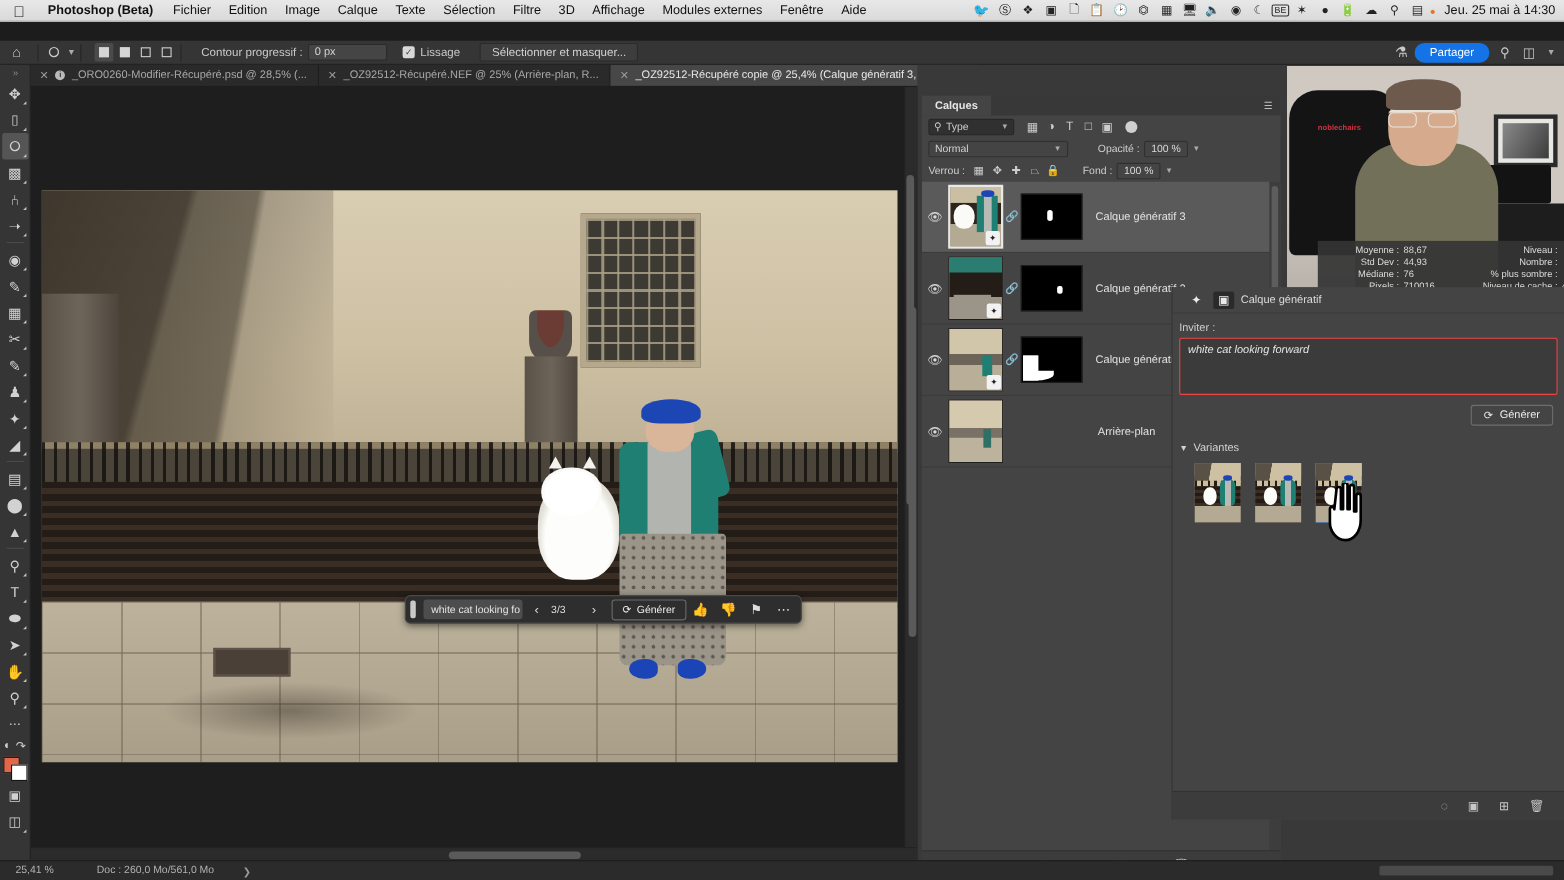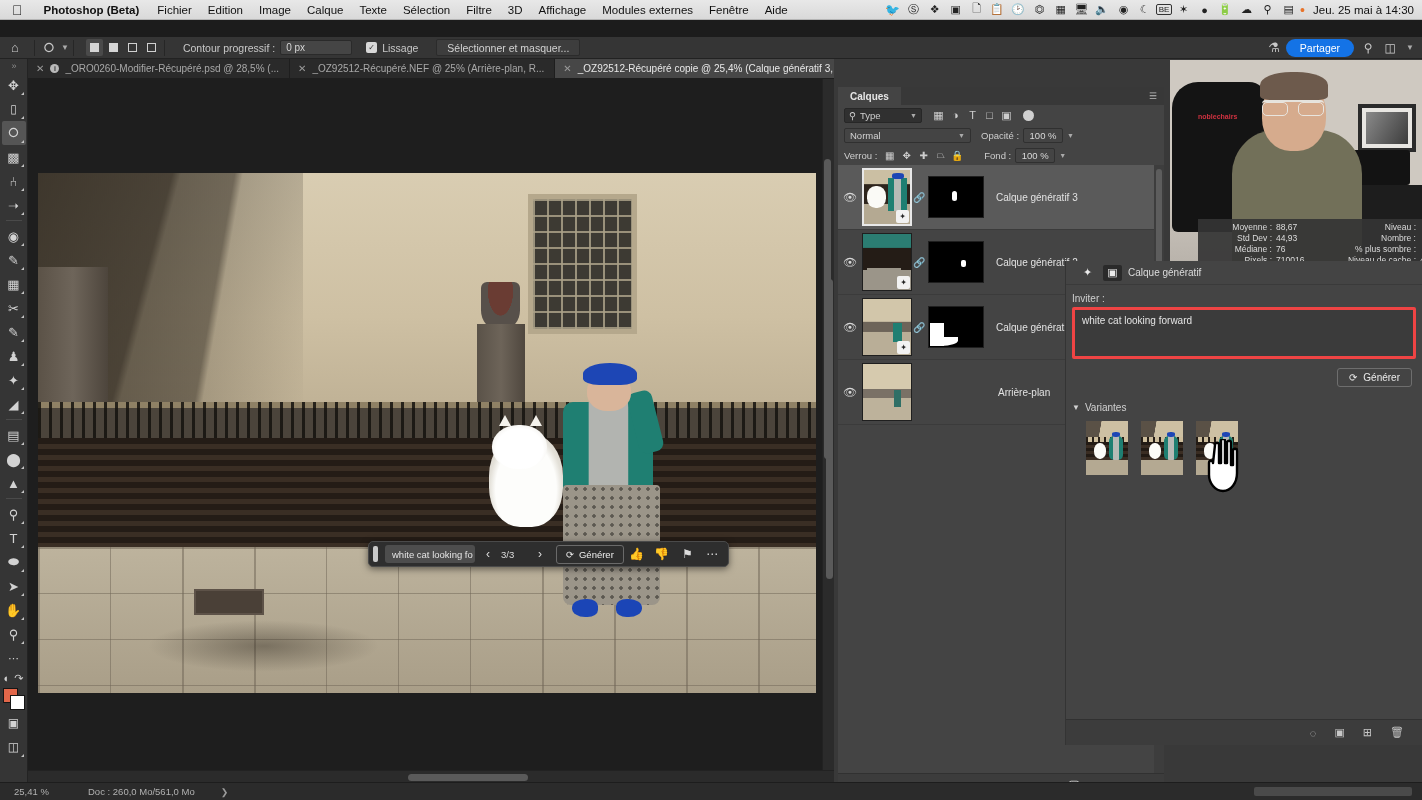--- a/index.html
+++ b/index.html
@@ -202,21 +202,21 @@
   .layerspanel { position:absolute; left:4px; top:12px; width:326px; height:712px; background:#444;margin-top:16px; }
   .lp-tabrow { height:18px; background:#383838; display:flex; align-items:stretch; position:relative;}
   .lp-tab { background:#444; color:#e6e6e6; font-size:10px; font-weight:bold; display:flex; align-items:center; padding:0 12px; }
   .lp-menu { position:absolute; right:7px; top:5px; color:#bdbdbd; font-size:9px; letter-spacing:0; line-height:9px;}
   .lp-filter { height:20px; display:flex; align-items:center; padding:0 6px; gap:0; background:#444; }
   .typesel { width:78px;height:15px;background:#303030;border:1px solid #272727;border-radius:2px;
              display:flex;align-items:center;gap:4px;padding:0 4px;font-size:9.5px;color:#cfcfcf;}
   .typesel .cv { margin-left:auto; font-size:7px; color:#aaa;}
   .fic { width:17px;text-align:center;color:#cdcdcd;font-size:11px; }
   .toggleknob { width:11px;height:11px;border-radius:50%;background:#d0d0d0;margin-left:8px;}
-  .lp-blend { height:20px; display:flex; align-items:center; padding:0 6px; font-size:9.5px; color:#cfcfcf; gap:0;}
+  .lp-blend { height:20px; display:flex; align-items:center; padding:0 6px; font-size:9.5px; color:#cfcfcf; gap:17px;}
   .blendsel { width:127px;height:15px;background:#444;border:1px solid #303030;border-radius:2px;
               display:flex;align-items:center;padding:0 5px;font-size:9.5px;color:#d2d2d2;}
   .blendsel .cv { margin-left:auto; font-size:7px; color:#aaa;}
   .opacwrap { display:flex; align-items:center; margin-left:10px; gap:4px;}
   .numbox { width:40px;height:15px;background:#444;border:1px solid #303030;border-radius:2px;
             display:flex;align-items:center;justify-content:center;font-size:9.5px;color:#d9d9d9;}
   .lp-lock { height:20px; display:flex; align-items:center; padding:0 6px; font-size:9.5px; color:#cfcfcf;}
   .lockic { width:17px;text-align:center;color:#cdcdcd;font-size:10px;}
   .lp-list { position:absolute; top:78px; left:0; right:0; bottom:26px; background:#444; overflow:hidden;}
   .layerrow { height:65px; display:flex; align-items:center; border-bottom:1px solid #3b3b3b; position:relative;}
@@ -274,22 +274,22 @@
   .proppanel { position:absolute; left:1065px; top:261px; width:357px; height:484px;
                background:#444; border-left:1px solid #343434;}
   .pp-tabrow { height:18px; background:#383838; display:flex; align-items:stretch;}
   .pp-tab { background:#444; color:#e6e6e6; font-size:10px; font-weight:bold; display:flex;align-items:center;padding:0 10px;}
   .pp-header { height:24px; display:flex; align-items:center; gap:6px; padding:0 12px;
                border-bottom:1px solid #3a3a3a;}
   .pp-ic { width:19px;height:16px;display:flex;align-items:center;justify-content:center;font-size:11px;color:#eaeaea;border-radius:2px;}
   .pp-ic.dark { background:#2a2a2a; }
   .pp-htext { font-size:10px;color:#dcdcdc;}
   .pp-label { padding:8px 0 3px 6px; font-size:10px; color:#cfcfcf;}
-  .pp-prompt { margin:0 6px; height:52px; background:#3b3b3b; border:3px solid #ef4444;
-               border-radius:2px; padding:5px 7px; font-size:10px; color:#e4e4e4;}
+  .pp-prompt { margin:0 6px; height:52px; background:#3b3b3b; border:1px solid #ef4444;
+               border-radius:2px; padding:5px 7px; font-size:10px; color:#e4e4e4;font-style:italic;}
   .pp-genrow { display:flex; justify-content:flex-end; padding:9px 10px 0 0;}
   .pp-genbtn { height:19px; border:1px solid #6e6e6e; border-radius:3px; display:flex;
                align-items:center; gap:6px; padding:0 11px; font-size:10px; color:#eaeaea;}
   .pp-varhdr { margin-top:15px; padding-left:6px; font-size:10px;color:#d2d2d2; display:flex;align-items:center;gap:5px;}
   .pp-vars { display:flex; gap:13px; padding:8px 0 0 20px;}
   .varthumb { width:42px; height:54px; position:relative; overflow:hidden; background:#6e6658;}
   .varthumb.sel { outline:3px solid #1473e6; outline-offset:-3px;}
   .vt-sky { position:absolute; left:0;top:0;width:100%;height:22%;background:#cfc2a4;}
   .vt-wall{ position:absolute; left:0;top:0;width:100%;height:34%;
             background:linear-gradient(100deg,#5a5146 0 34%, #cdc0a3 35%);}

